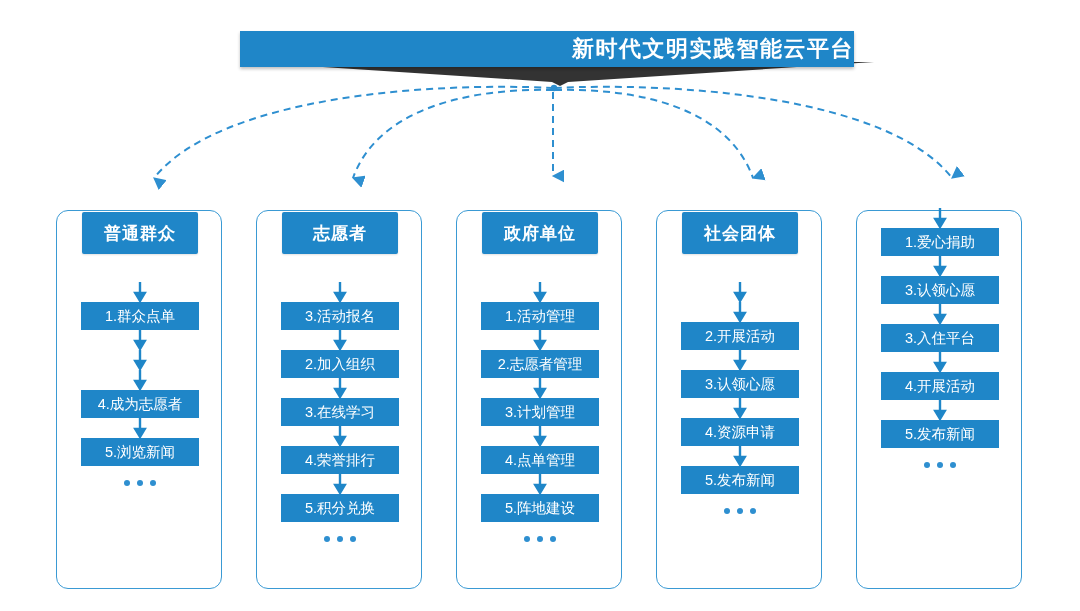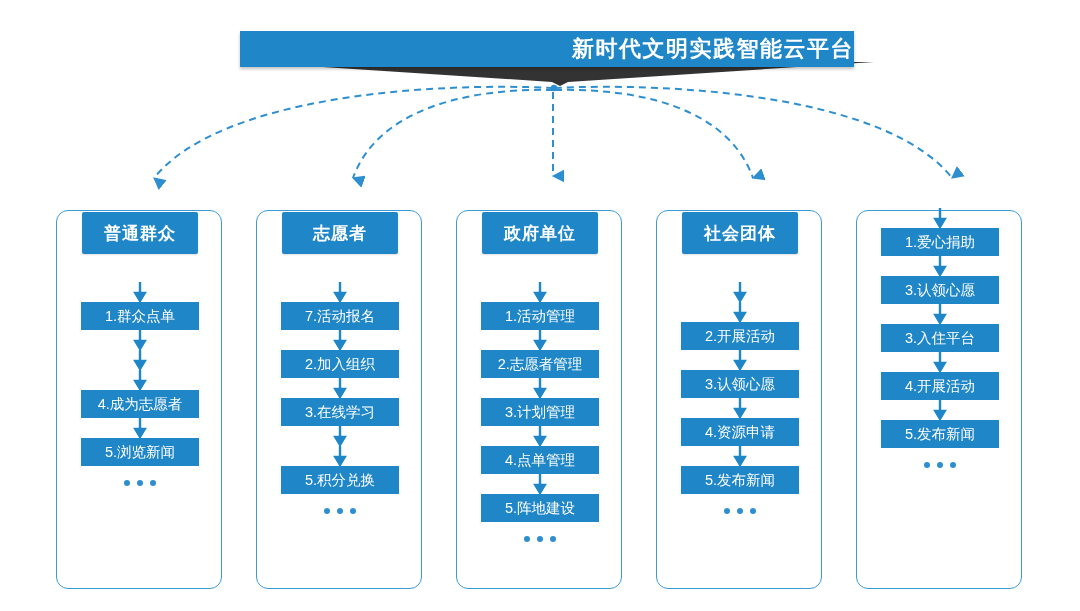--- a/index.html
+++ b/index.html
@@ -220,37 +220,40 @@
     <div class="column">
       <div class="col-frame"></div>
       <div class="col-header">
         <span>志愿者</span>
       </div>
       <div class="col-body">
         <svg class="step-arrow" viewBox="0 0 14 20">
           <path d="M7,0 L7,12 M7,19 L2.2,11 L11.8,11 Z" stroke="#1f86c8" stroke-width="2.4" fill="#1f86c8"></path>
         </svg>
         <div class="step-box">
-          <span>7.活动报名</span>
+          <span>3.活动报名</span>
         </div>
         <svg class="step-arrow" viewBox="0 0 14 20">
           <path d="M7,0 L7,12 M7,19 L2.2,11 L11.8,11 Z" stroke="#1f86c8" stroke-width="2.4" fill="#1f86c8"></path>
         </svg>
         <div class="step-box">
           <span>2.加入组织</span>
         </div>
         <svg class="step-arrow" viewBox="0 0 14 20">
           <path d="M7,0 L7,12 M7,19 L2.2,11 L11.8,11 Z" stroke="#1f86c8" stroke-width="2.4" fill="#1f86c8"></path>
         </svg>
         <div class="step-box">
           <span>3.在线学习</span>
         </div>
         <svg class="step-arrow" viewBox="0 0 14 20">
           <path d="M7,0 L7,12 M7,19 L2.2,11 L11.8,11 Z" stroke="#1f86c8" stroke-width="2.4" fill="#1f86c8"></path>
         </svg>
+        <div class="step-box">
+          <span>4.荣誉排行</span>
+        </div>
         <svg class="step-arrow" viewBox="0 0 14 20">
           <path d="M7,0 L7,12 M7,19 L2.2,11 L11.8,11 Z" stroke="#1f86c8" stroke-width="2.4" fill="#1f86c8"></path>
         </svg>
         <div class="step-box">
           <span>5.积分兑换</span>
         </div>
         <div class="ellipsis">
           <i></i>
           <i></i>
           <i></i>

